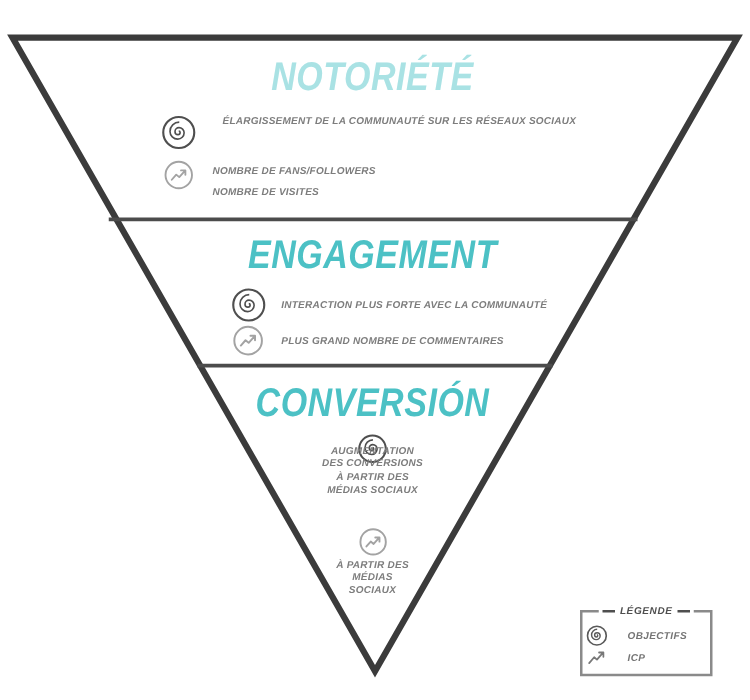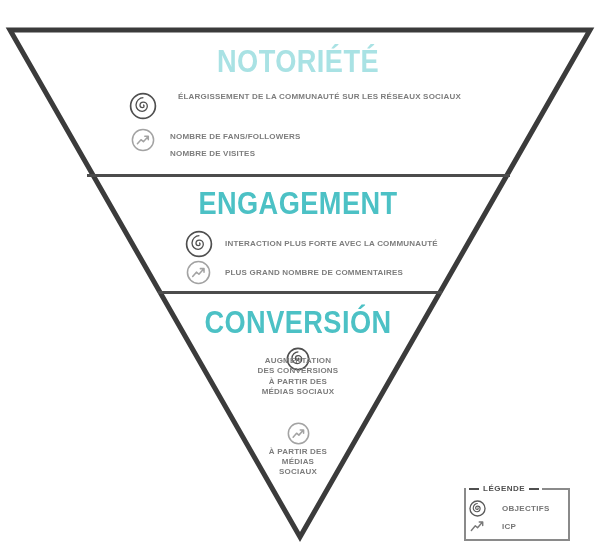--- a/index.html
+++ b/index.html
@@ -1,20 +1,20 @@
 <!DOCTYPE html>
 <html><head>
 <meta charset="utf-8">
 <style>
   html,body{margin:0;padding:0;}
   body{
     width:600px;height:560px;position:relative;background:#ffffff;
     font-family:"Liberation Sans", sans-serif;overflow:hidden;
   }
-  .stage{position:absolute;inset:0;width:484px;height:560px;}
+  .stage{position:absolute;inset:0;width:484px;height:560px;font-style:italic;}
   svg.funnel{position:absolute;left:0;top:0;}
 
   .section-title{
     position:absolute;left:0;width:596px;text-align:center;
     font-weight:bold;font-size:32px;line-height:32px;letter-spacing:.5px;
     transform:scaleX(.85);white-space:nowrap;
   }
   .title-light{color:#a9e2e4;}
   .title-teal{color:#4cc1c5;}
 
@@ -30,21 +30,21 @@
   .center-block .lbl{position:static;display:block;}
   .lh104 .lbl{line-height:10.3px;}
   .lh102 .lbl{line-height:10.2px;}
 
   .legend-box{
     position:absolute;left:464px;top:488px;width:106px;height:53px;
     border:2px solid #8a8a8a;box-sizing:border-box;background:#fff;
   }
   .legend-title-row{
     position:absolute;top:-7px;left:0;right:0;
-    display:flex;align-items:center;gap:4px;
+    display:flex;justify-content:center;align-items:center;gap:4px;
   }
   .legend-title-inner{
     display:flex;align-items:center;gap:4px;background:#fff;padding:0 3px;
   }
   .legend-dash{width:10px;height:2px;background:#4f4f4f;}
   .legend-title-text{
     font-weight:bold;font-size:8px;line-height:11px;color:#4f4f4f;letter-spacing:.5px;
   }
   .legend-lbl{
     position:absolute;font-weight:bold;font-size:8px;line-height:11px;

